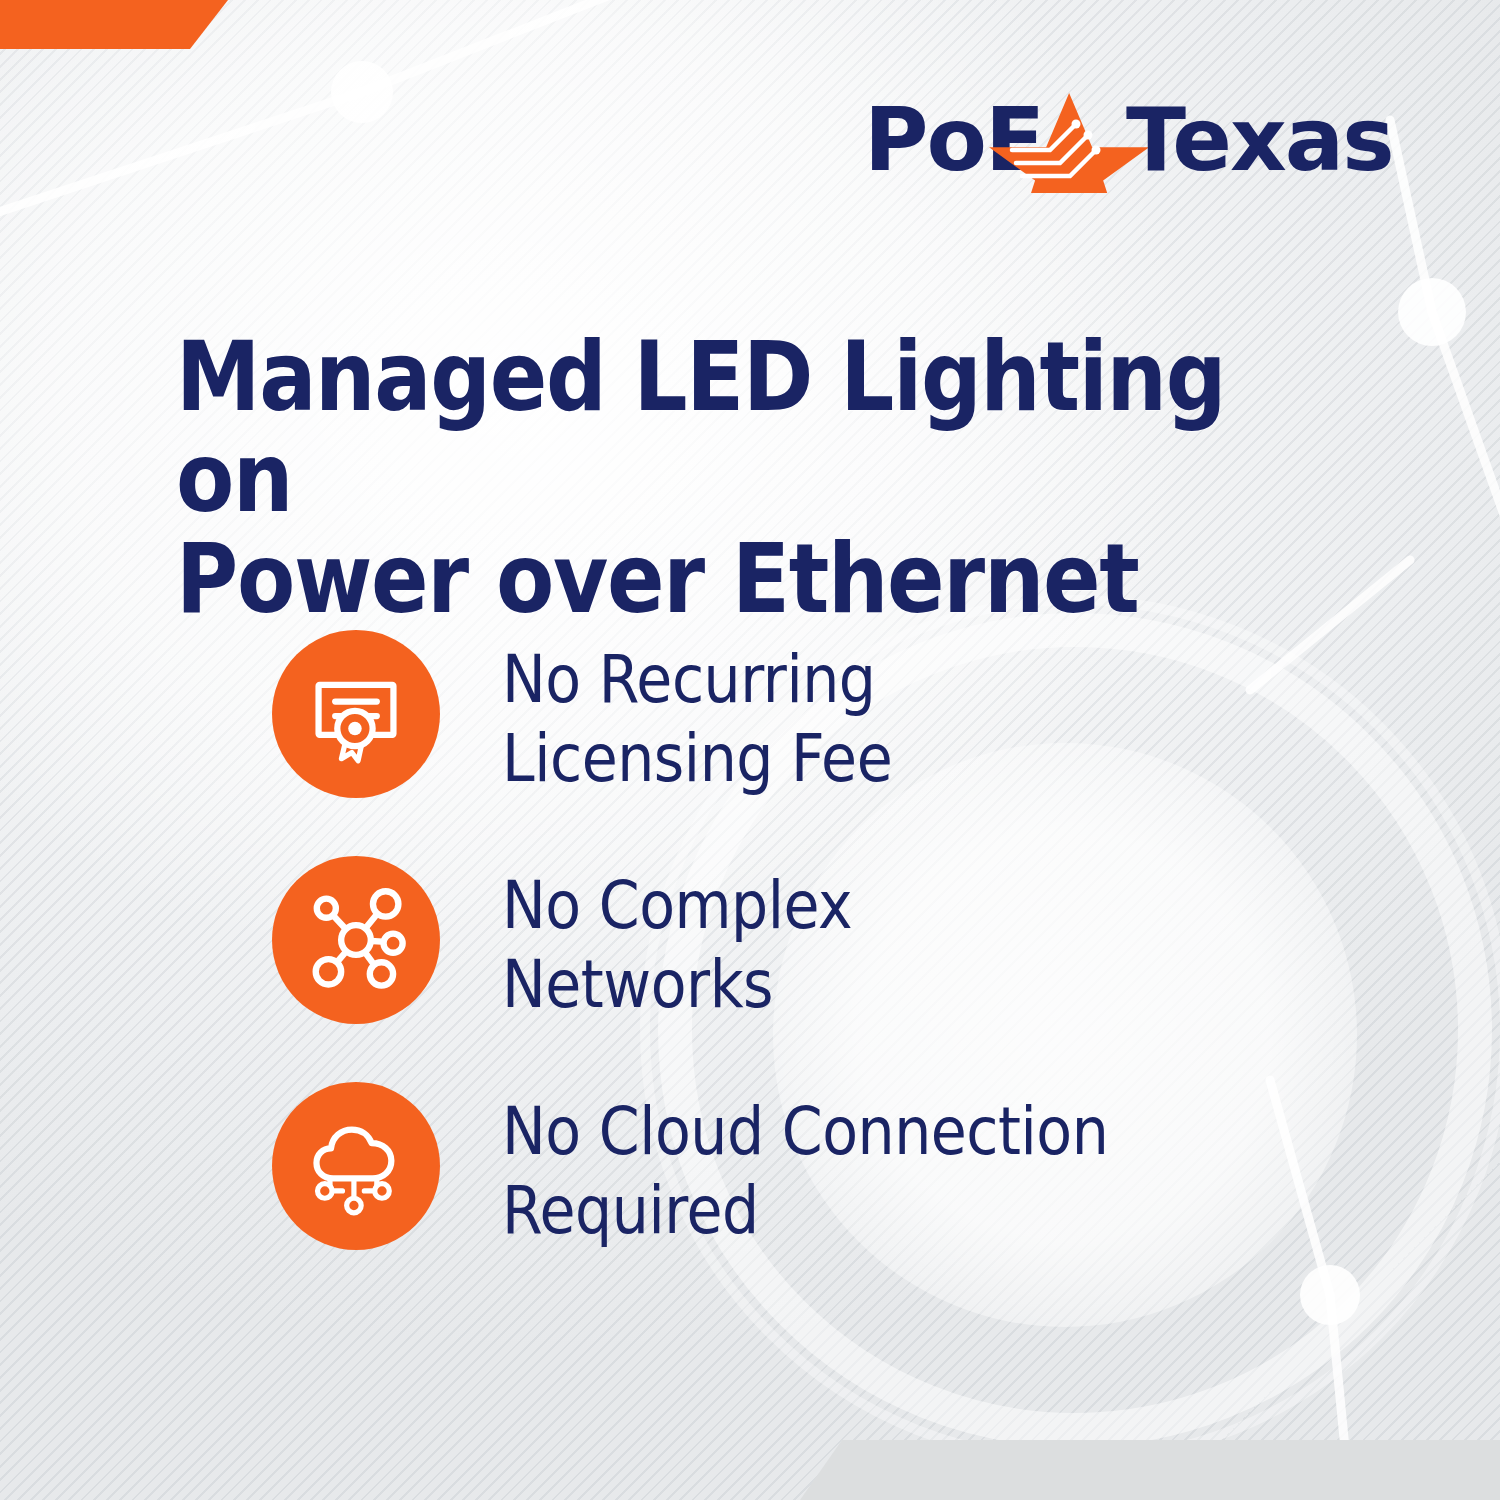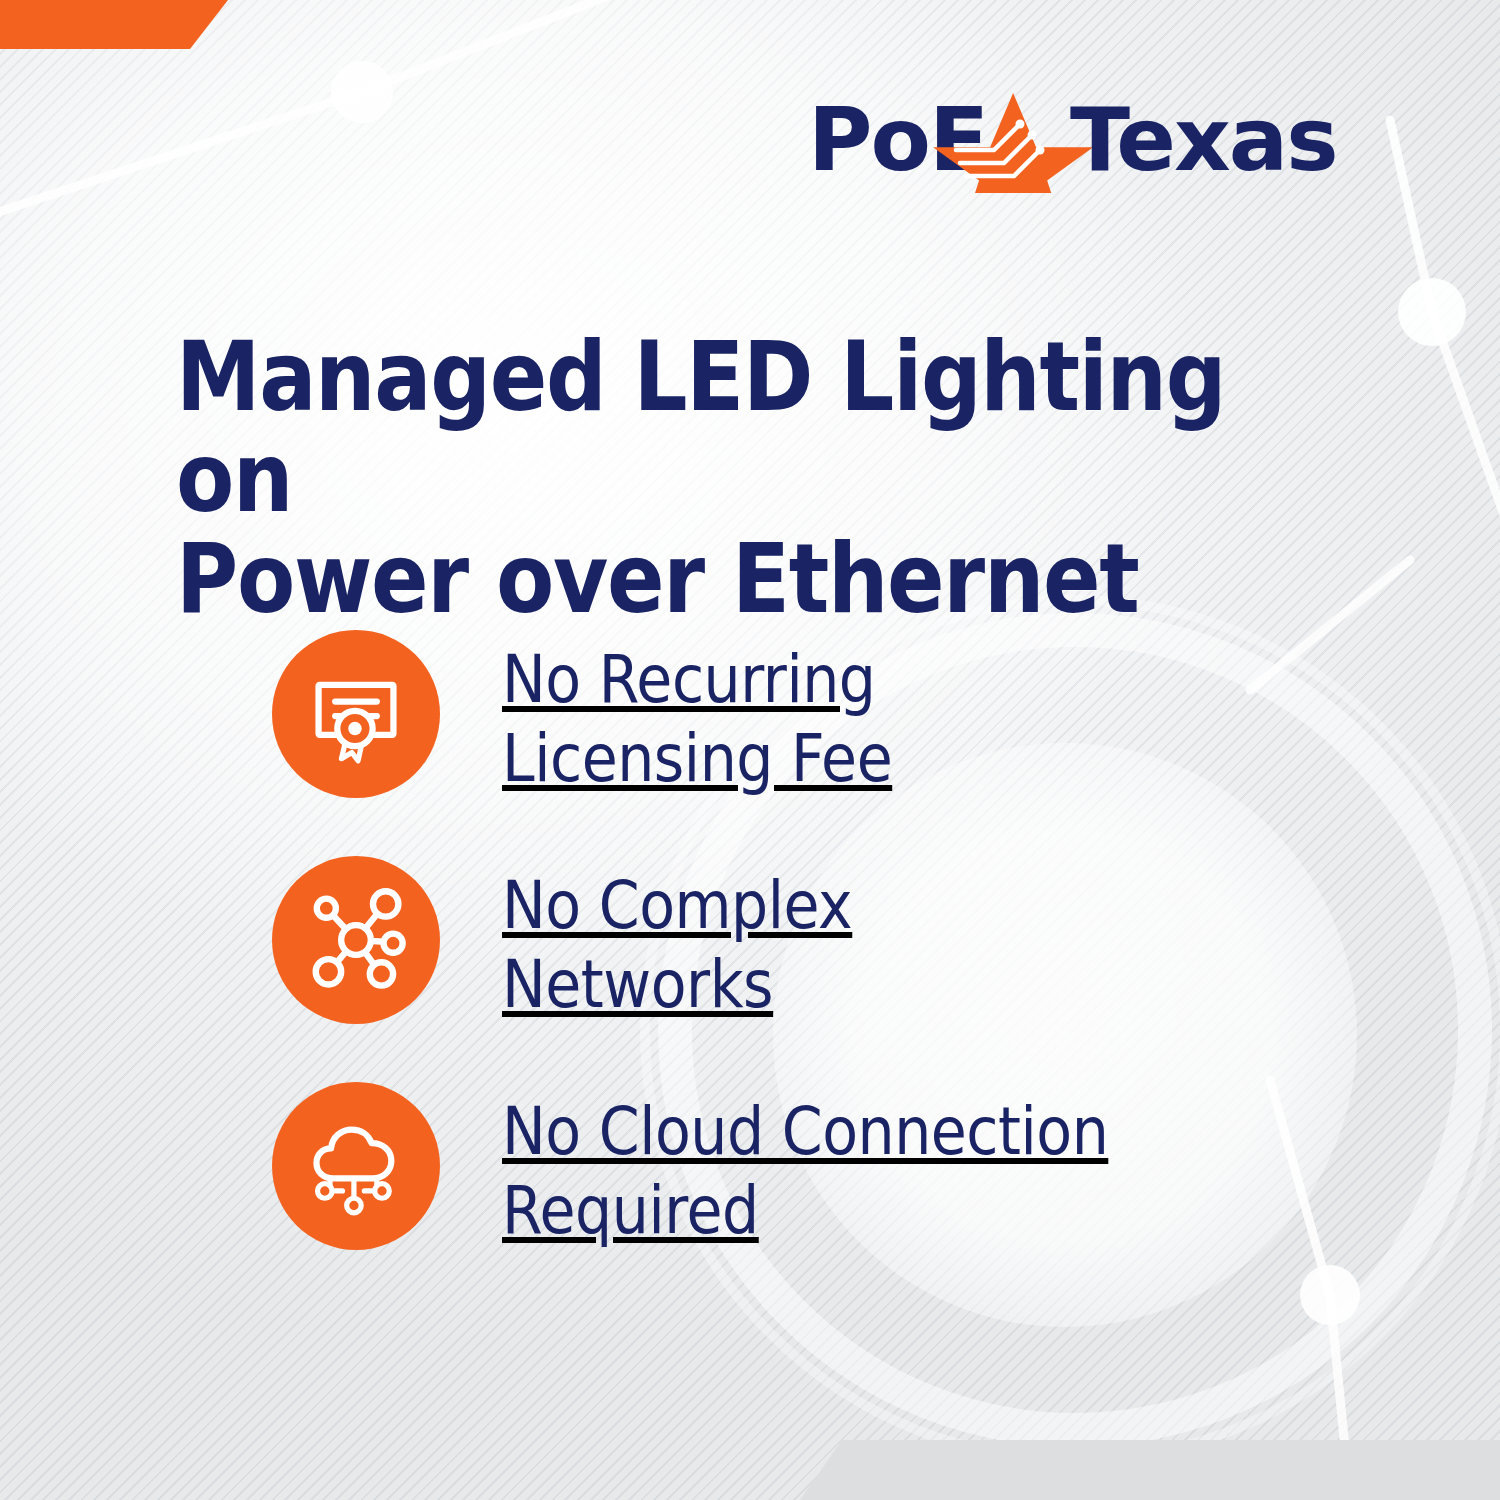--- a/index.html
+++ b/index.html
@@ -70,21 +70,21 @@
     top: 1440px;
     width: 700px;
     height: 60px;
     background: #dcdedf;
     clip-path: polygon(42px 0, 700px 0, 700px 60px, 0 60px);
   }
 
   
   .logo {
     position: absolute;
-    left: 808px;
+    left: 864px;
     top: 88px;
     width: 545px;
     height: 105px;
     display: flex;
     align-items: center;
   }
 
   
   .headline {
     position: absolute;
@@ -102,21 +102,20 @@
     white-space: pre-line;
     text-shadow: 0 1px 0 rgba(255,255,255,0.65);
   }
 
   
   .features {
     position: absolute;
     left: 272px;
     top: 630px;
     width: 1000px;
-    text-decoration: underline;
   }
 
   .feature-row {
     display: flex;
     align-items: flex-start;
     margin-bottom: 58px;
   }
 
   .feature-icon {
     flex: 0 0 auto;

